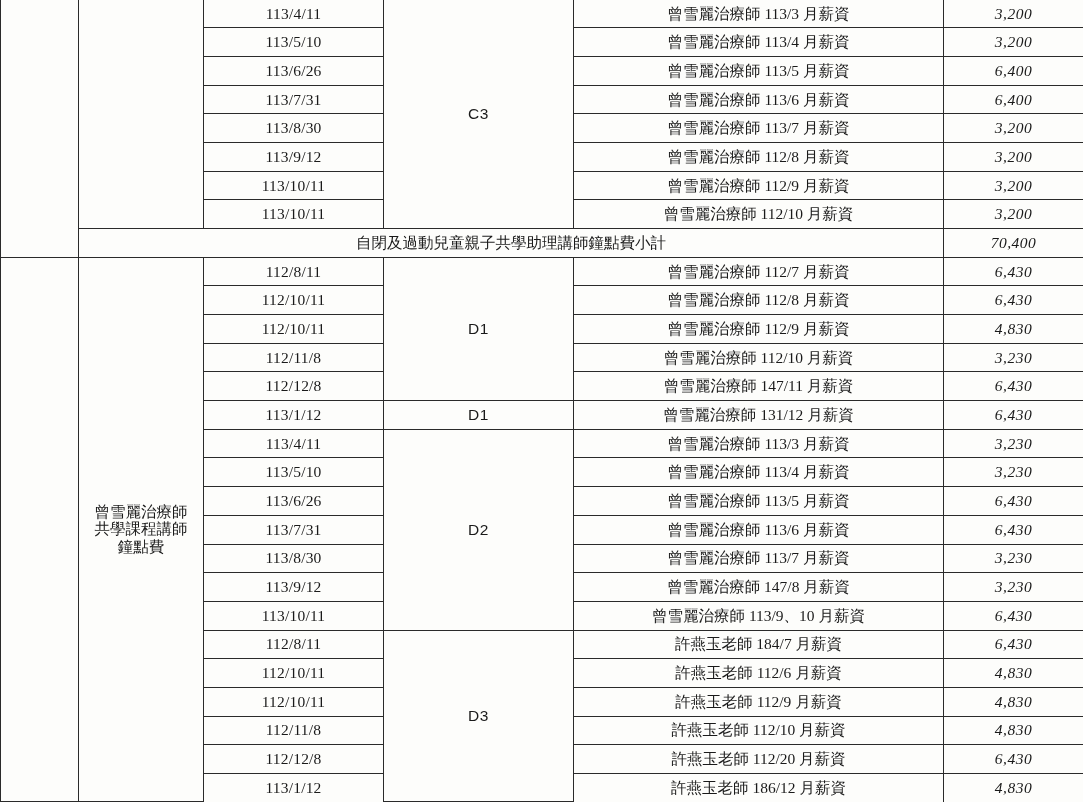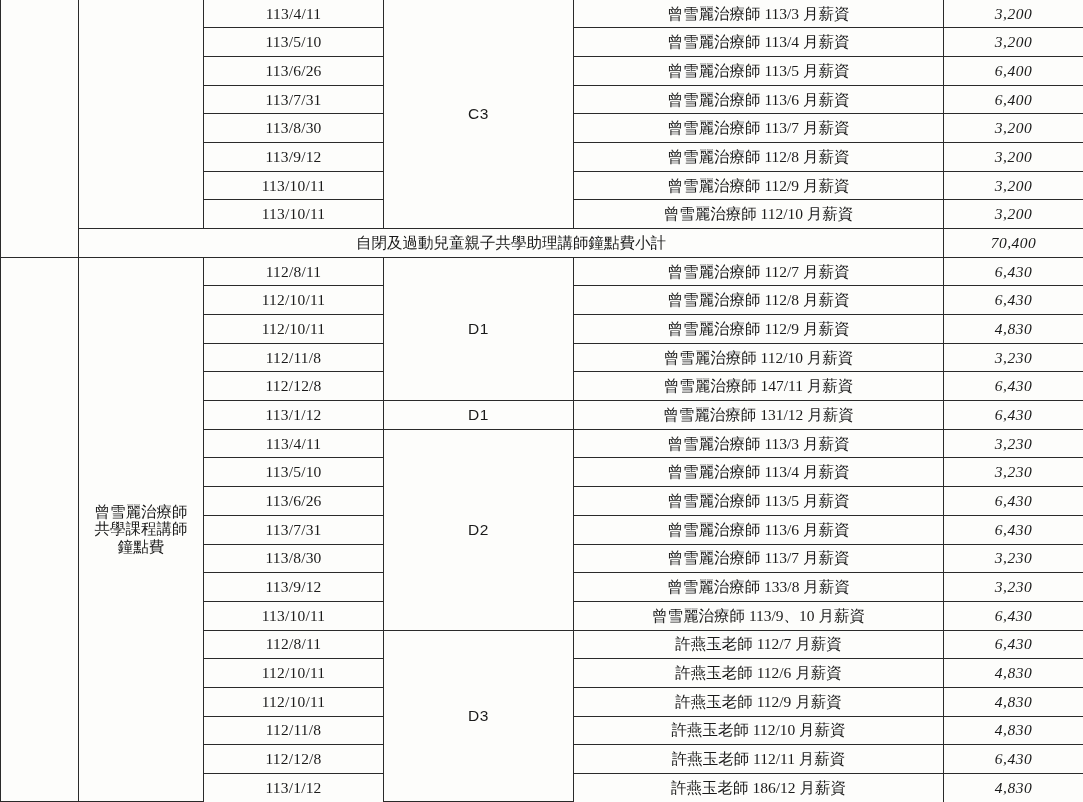--- a/index.html
+++ b/index.html
@@ -197,53 +197,53 @@
         <td class="desc-cell">曾雪麗治療師 113/6 月薪資</td>
         <td class="amt-cell">6,430</td>
       </tr>
       <tr>
         <td class="date-cell">113/8/30</td>
         <td class="desc-cell">曾雪麗治療師 113/7 月薪資</td>
         <td class="amt-cell">3,230</td>
       </tr>
       <tr>
         <td class="date-cell">113/9/12</td>
-        <td class="desc-cell">曾雪麗治療師 133/8 月薪資</td>
+        <td class="desc-cell">曾雪麗治療師 147/8 月薪資</td>
         <td class="amt-cell">3,230</td>
       </tr>
       <tr>
         <td class="date-cell">113/10/11</td>
         <td class="desc-cell">曾雪麗治療師 113/9、10 月薪資</td>
         <td class="amt-cell">6,430</td>
       </tr>
 
       <tr>
         <td class="date-cell">112/8/11</td>
         <td class="code-cell" rowspan="6">D3</td>
-        <td class="desc-cell">許燕玉老師 112/7 月薪資</td>
+        <td class="desc-cell">許燕玉老師 184/7 月薪資</td>
         <td class="amt-cell">6,430</td>
       </tr>
       <tr>
         <td class="date-cell">112/10/11</td>
         <td class="desc-cell">許燕玉老師 112/6 月薪資</td>
         <td class="amt-cell">4,830</td>
       </tr>
       <tr>
         <td class="date-cell">112/10/11</td>
         <td class="desc-cell">許燕玉老師 112/9 月薪資</td>
         <td class="amt-cell">4,830</td>
       </tr>
       <tr>
         <td class="date-cell">112/11/8</td>
         <td class="desc-cell">許燕玉老師 112/10 月薪資</td>
         <td class="amt-cell">4,830</td>
       </tr>
       <tr>
         <td class="date-cell">112/12/8</td>
-        <td class="desc-cell">許燕玉老師 112/11 月薪資</td>
+        <td class="desc-cell">許燕玉老師 112/20 月薪資</td>
         <td class="amt-cell">6,430</td>
       </tr>
       <tr class="last-row">
         <td class="date-cell">113/1/12</td>
         <td class="desc-cell">許燕玉老師 186/12 月薪資</td>
         <td class="amt-cell">4,830</td>
       </tr>
 
     </tbody>
   </table>

